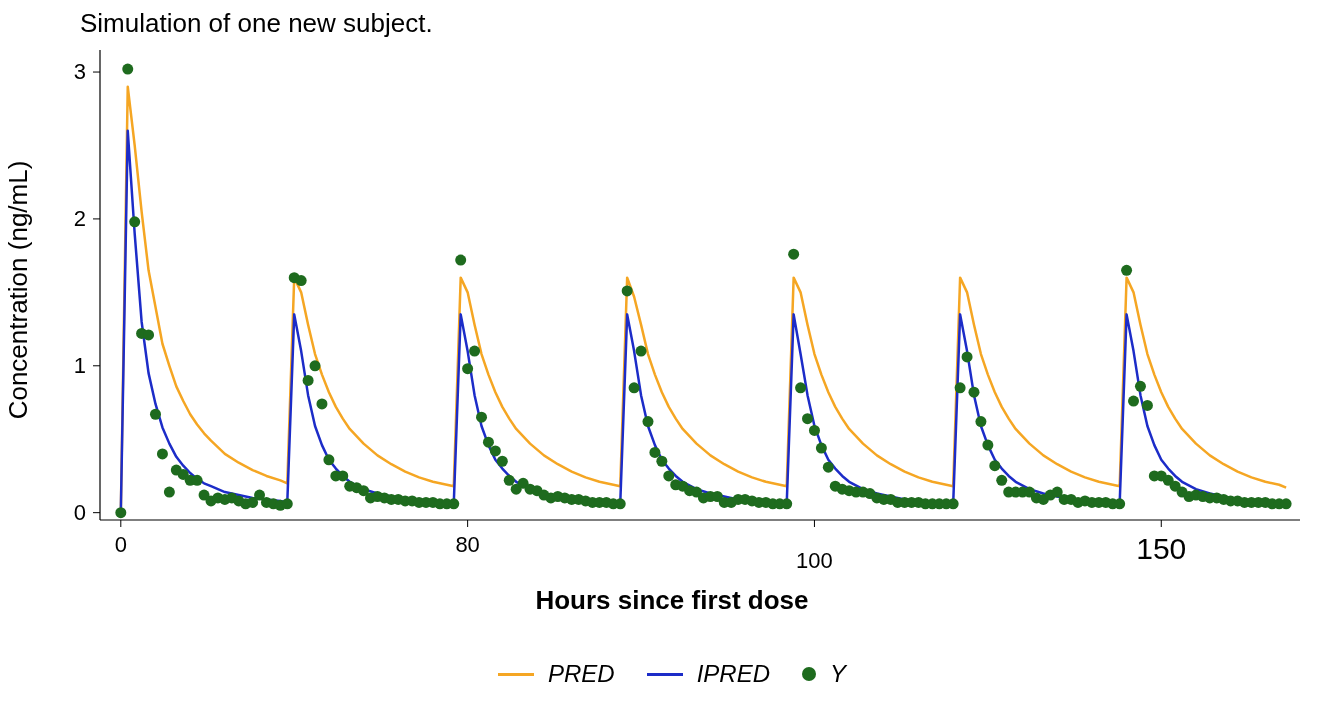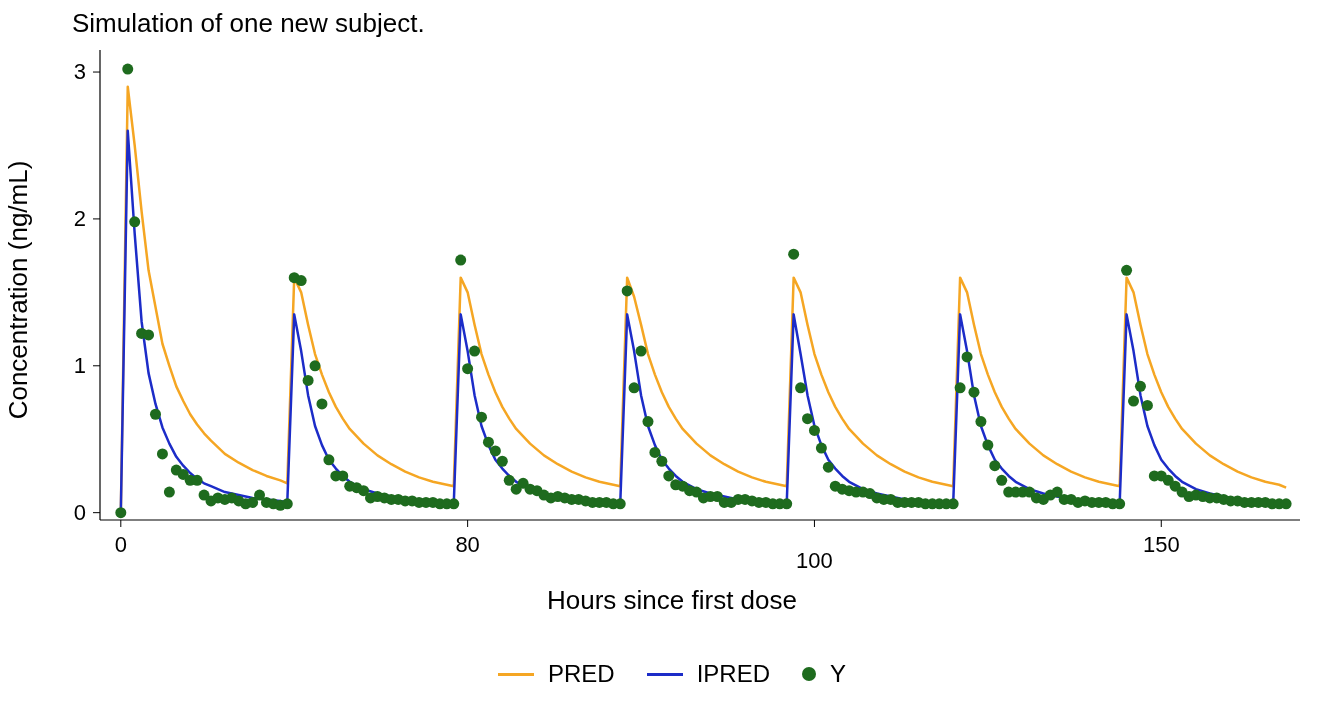--- a/index.html
+++ b/index.html
@@ -9,21 +9,21 @@
     font-family: Arial, Helvetica, sans-serif;
     color: #000;
   }
   .figure {
     position: relative;
     width: 1344px;
     height: 710px;
   }
   .title {
     position: absolute;
-    left: 72px;
+    left: 80px;
     top: 8px;
     font-size: 26px;
     color: #000;
   }
   .plot-area {
     position: absolute;
     left: 90px;
     top: 40px;
     width: 1220px;
     height: 500px;
@@ -43,31 +43,33 @@
     transform: translate(-50%, -50%) rotate(-90deg);
     transform-origin: center center;
     font-size: 26px;
   }
   .xlabel {
     position: absolute;
     left: 50%;
     transform: translateX(-50%);
     top: 585px;
     font-size: 26px;
+    font-weight: bold;
   }
   .legend {
     position: absolute;
     top: 660px;
     left: 0;
     width: 1344px;
     display: flex;
     justify-content: center;
     align-items: center;
     gap: 32px;
     font-size: 24px;
+    font-style: italic;
   }
   .legend-item {
     display: flex;
     align-items: center;
     gap: 14px;
   }
   .legend-swatch-line {
     width: 36px;
     height: 3px;
   }
@@ -270,21 +272,21 @@
         <circle cx="1182.2543352601156" cy="463.84375" r="5.5" fill="#1E6B1E"></circle>
         <circle cx="1189.1907514450866" cy="463.84375" r="5.5" fill="#1E6B1E"></circle>
         <circle cx="1196.1271676300578" cy="463.84375" r="5.5" fill="#1E6B1E"></circle>
       </svg>
   </div>
 
   <div id="xtick-container">
       <div style="position: absolute; left: 120.809px; top: 532px; transform: translateX(-50%); font-size: 22px;">0</div>
       <div style="position: absolute; left: 467.63px; top: 532px; transform: translateX(-50%); font-size: 22px;">80</div>
       <div style="position: absolute; left: 814.451px; top: 532px; transform: translateX(-50%); font-size: 22px; margin-top: 16px;">100</div>
-      <div style="position: absolute; left: 1161.27px; top: 532px; transform: translateX(-50%); font-size: 22px;">150</div>
+      <div style="position: absolute; left: 1161.27px; top: 532px; transform: translateX(-50%); font-size: 30px;">150</div>
     </div>
   <div id="ytick-container">
       <div style="position: absolute; left: 86px; top: 512.656px; transform: translate(-100%, -50%); font-size: 22px;">0</div>
       <div style="position: absolute; left: 86px; top: 365.781px; transform: translate(-100%, -50%); font-size: 22px;">1</div>
       <div style="position: absolute; left: 86px; top: 218.906px; transform: translate(-100%, -50%); font-size: 22px;">2</div>
       <div style="position: absolute; left: 86px; top: 72.0312px; transform: translate(-100%, -50%); font-size: 22px;">3</div>
     </div>
 
   <div class="xlabel">Hours since first dose</div>
 

